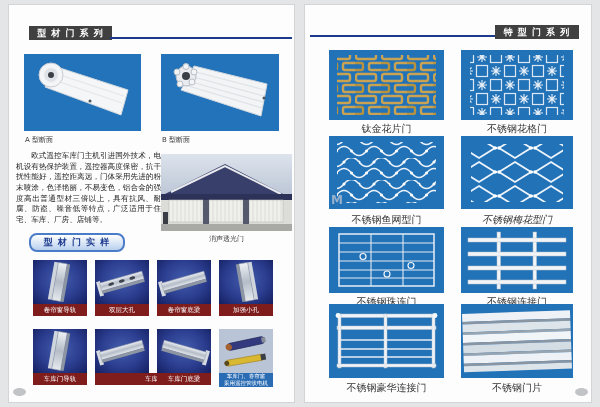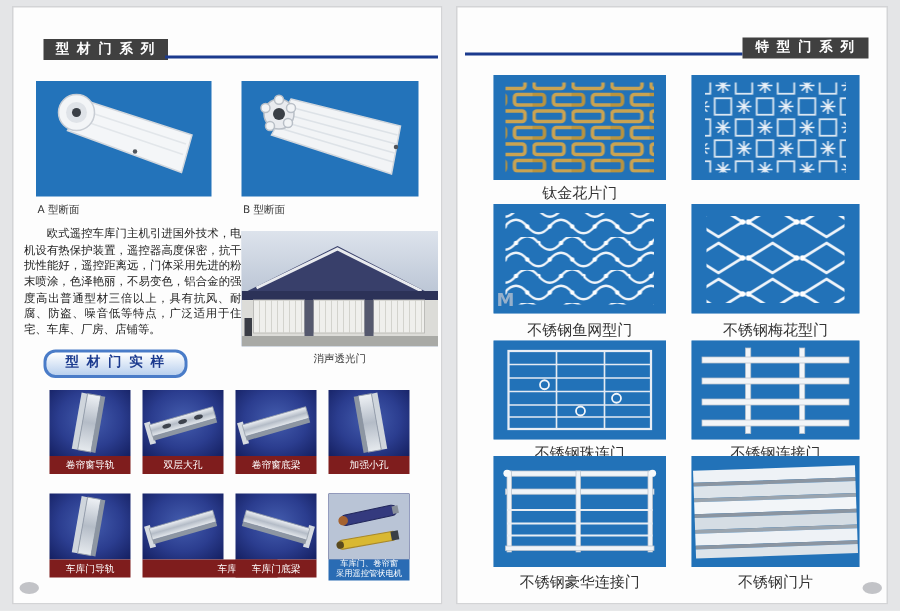--- a/index.html
+++ b/index.html
@@ -244,20 +244,21 @@
           <g stroke="#e8f0f8" stroke-width="1.1">
             <path d="M21 2V12 M16 7H26 M17.5 3.5L24.5 10.5 M24.5 3.5L17.5 10.5"></path>
             <path d="M7 16V26 M2 21H12 M3.5 17.5L10.5 24.5 M10.5 17.5L3.5 24.5"></path>
           </g>
         </pattern>
           </defs>
         <rect width="112" height="70" fill="#2272b8"></rect>
         <rect x="9" y="5" width="94" height="60" fill="url(#p2)"></rect>
       </svg>
     </div>
+    <div class="door-cap" style="left:156px;top:117px;width:112px;">不锈钢花格门</div>
 
     <div class="panel" style="left:24px;top:131px;width:115px;height:73px;">
       <svg viewBox="0 0 115 73" preserveAspectRatio="none">
         <defs>
             <pattern id="p3" width="30" height="22" patternUnits="userSpaceOnUse">
           <path d="M0 4 Q7.5 13 15 4 T30 4" stroke="#edf3f9" stroke-width="1.6" fill="none"></path>
           <path d="M-7.5 15 Q0 24 7.5 15 T22.5 15 T37.5 15" stroke="#edf3f9" stroke-width="1.6" fill="none"></path>
           <circle cx="0" cy="4" r="1.5" fill="#fff"></circle>
               <circle cx="15" cy="4" r="1.5" fill="#fff"></circle>
           <circle cx="7.5" cy="15" r="1.5" fill="#fff"></circle>
@@ -278,21 +279,21 @@
           <path d="M18 2 L34 12 L18 22 L2 12 Z" stroke="#eef4fa" stroke-width="1.8" fill="none"></path>
           <line x1="34" y1="12" x2="38" y2="12" stroke="#eef4fa" stroke-width="1.8"></line>
           <circle cx="2" cy="12" r="1.8" fill="#fff"></circle>
               <circle cx="34" cy="12" r="1.8" fill="#fff"></circle>
         </pattern>
           </defs>
         <rect width="112" height="73" fill="#2272b8"></rect>
         <rect x="10" y="8" width="92" height="58" fill="url(#p4)"></rect>
       </svg>
     </div>
-    <div class="door-cap" style="left:156px;top:208px;width:112px;">不锈钢梅花型门</div>
+    <div class="door-cap" style="left:156px;top:208px;width:112px;font-style:italic;">不锈钢梅花型门</div>
 
     <div class="panel" style="left:24px;top:222px;width:115px;height:66px;">
       <svg viewBox="0 0 115 66" preserveAspectRatio="none">
         <rect width="115" height="66" fill="#2272b8"></rect>
         <rect x="10" y="7" width="95" height="52" fill="none" stroke="#e8eef5" stroke-width="1.5"></rect>
         <g stroke="#e4ebf3" stroke-width="1.1">
           <line x1="10" y1="16" x2="105" y2="16"></line>
             <line x1="10" y1="25" x2="105" y2="25"></line>
           <line x1="10" y1="34" x2="105" y2="34"></line>
             <line x1="10" y1="43" x2="105" y2="43"></line>

